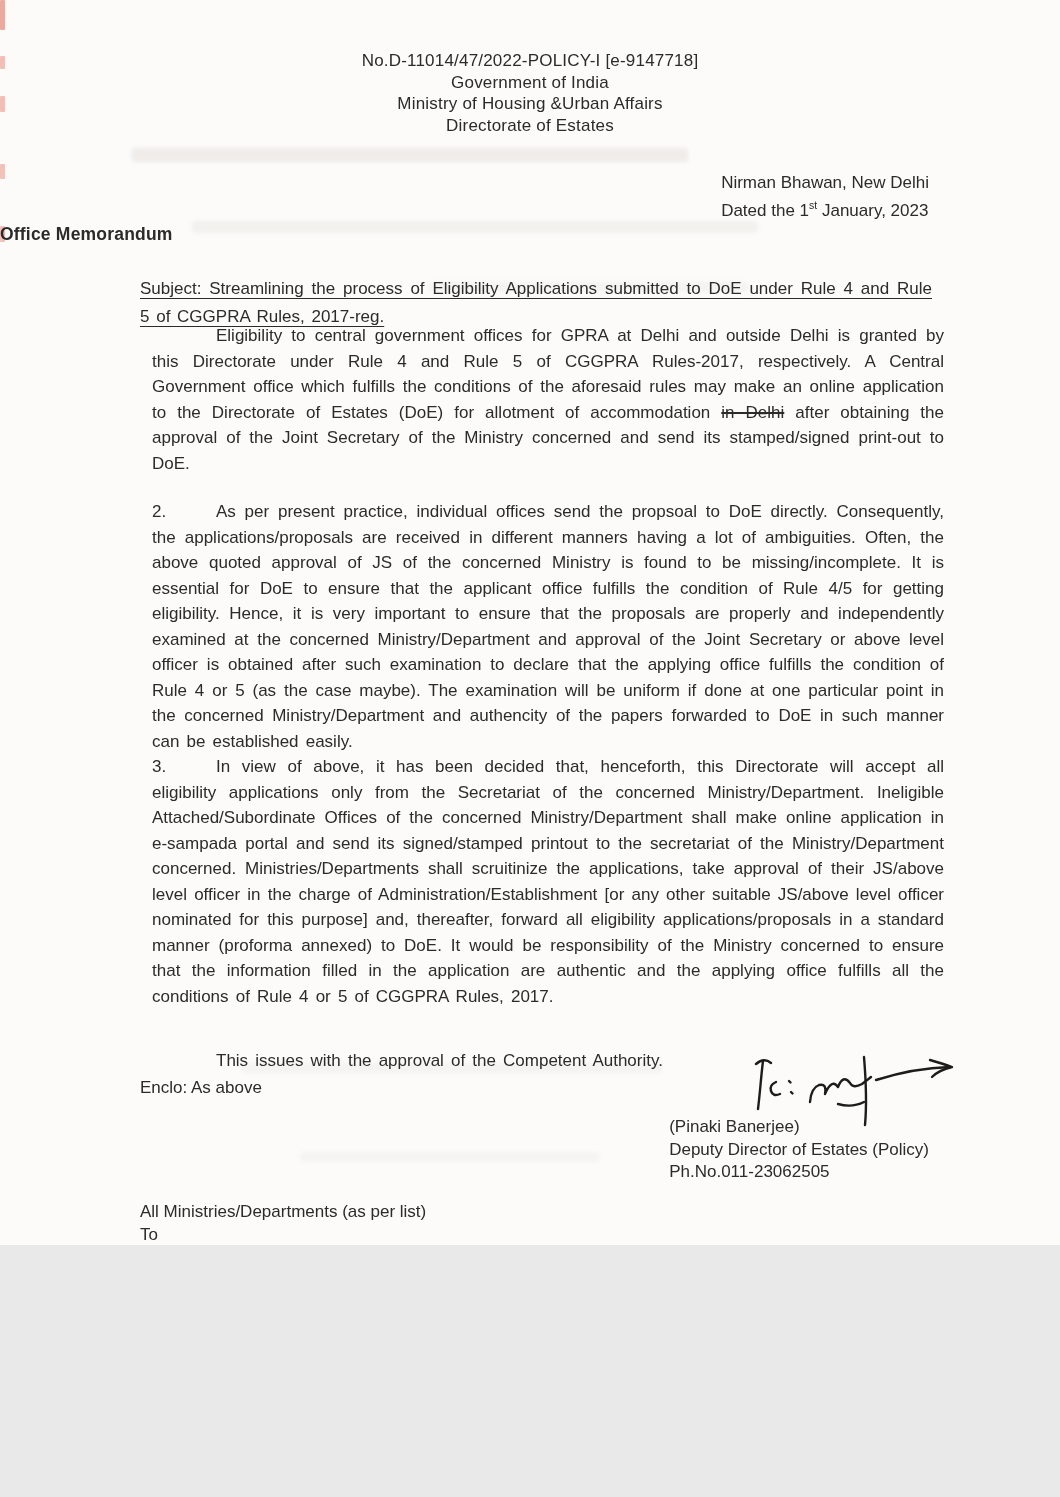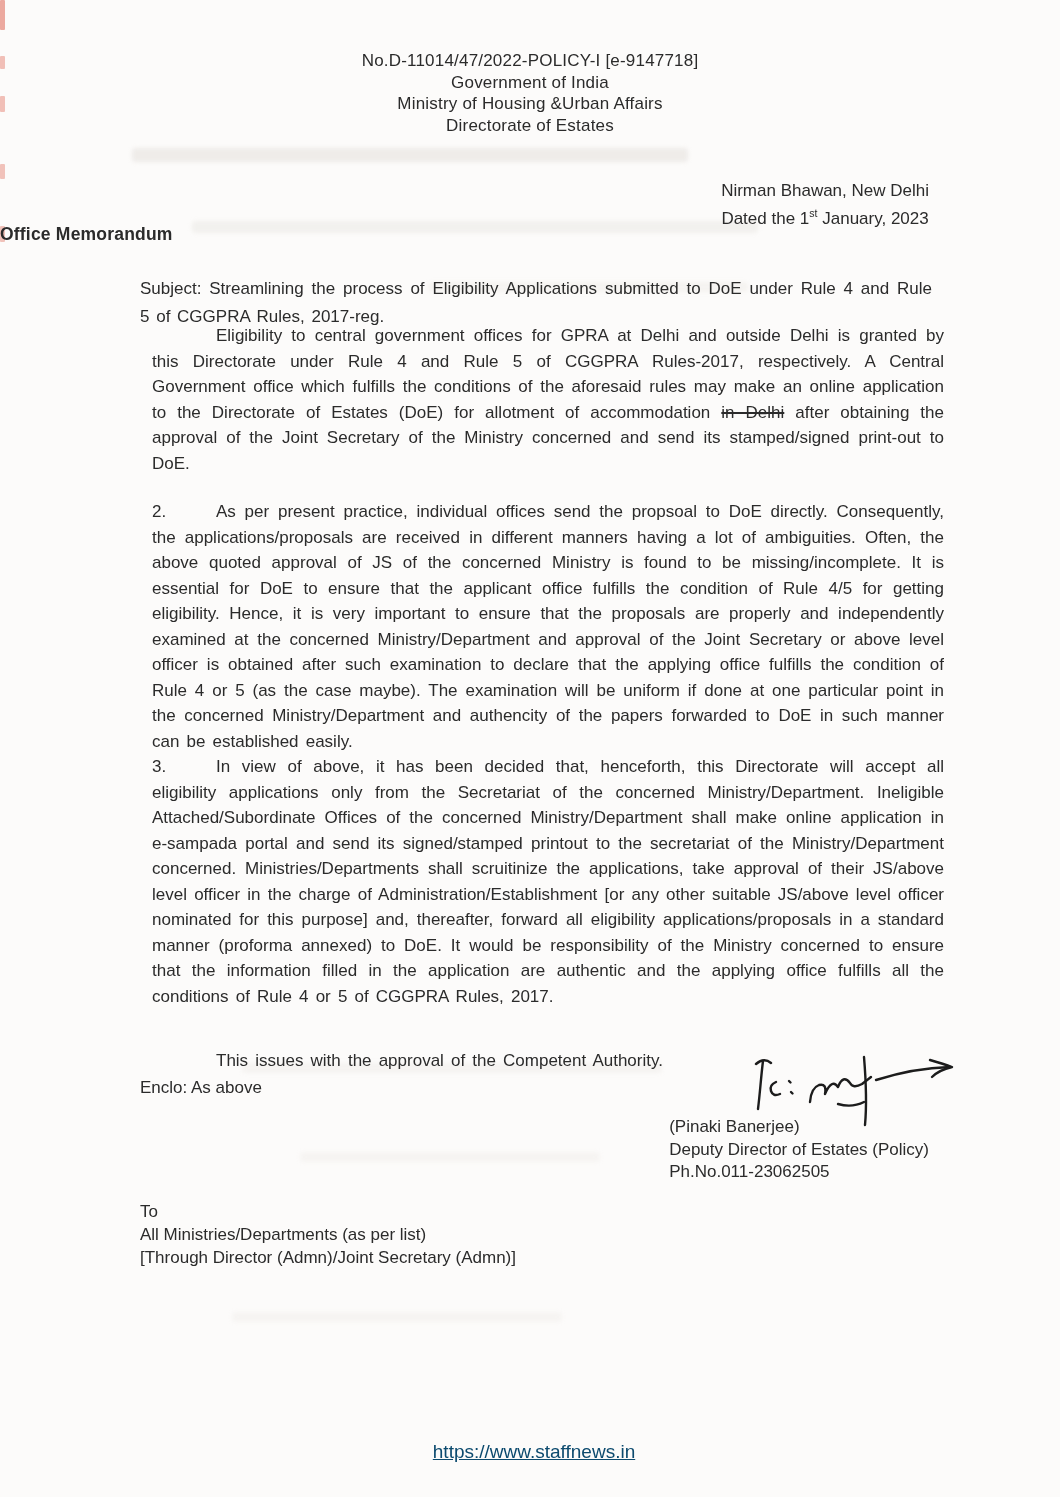--- a/index.html
+++ b/index.html
@@ -3,21 +3,21 @@
 <meta charset="utf-8">
 <style>
   html, body {
     margin: 0;
     padding: 0;
     background: #e9e9e9;
   }
   .page {
     position: relative;
     width: 1060px;
-    height: 1497px;
+    height: 1245px;
     margin: 0 auto;
     background: #fcfbfa;
     color: #2b2b2b;
     font-family: "Liberation Sans", sans-serif;
     overflow: hidden;
   }
   
   .ghost {
     position: absolute;
     border-radius: 4px;
@@ -38,24 +38,23 @@
     right: 0;
     text-align: center;
     font-size: 17px;
     line-height: 21.5px;
     letter-spacing: .2px;
   }
   .place-date {
     position: absolute;
     top: 172px;
     right: 131px;
-    text-align: center;
+    text-align: left;
     font-size: 17px;
     line-height: 22px;
-    margin-top: 8px;
   }
   .place-date sup {
     font-size: .62em;
     vertical-align: super;
   }
   .doc-type {
     position: absolute;
     top: 224px;
     left: 0;
     right: 0;
@@ -67,20 +66,21 @@
     position: absolute;
     top: 258px;
     left: 140px;
     width: 792px;
     font-size: 17px;
     line-height: 28px;
     text-align: justify;
     word-spacing: 2px;
   }
   .subject span {
+    text-decoration: underline;
     text-decoration-thickness: 1.4px;
     text-underline-offset: 4px;
     text-decoration-skip-ink: none;
   }
   .body-para {
     position: absolute;
     left: 140px;
     width: 792px;
     font-size: 17px;
     line-height: 25.5px;
@@ -195,20 +195,20 @@
     <path d="M188,8 q14,4 22,7 q-13,3 -20,10"></path>
   </svg>
 
   <div class="signatory">
     <div>(Pinaki Banerjee)</div>
     <div>Deputy Director of Estates (Policy)</div>
     <div>Ph.No.011-23062505</div>
   </div>
 
   <div class="to-block">
+    <div>All Ministries/Departments (as per list)</div>
     <div>To</div>
-    <div>All Ministries/Departments (as per list)</div>
     <div>[Through Director (Admn)/Joint Secretary (Admn)]</div>
   </div>
 
   <div class="footer-url">https://www.staffnews.in</div>
 
 </div>
 
 </body></html>

